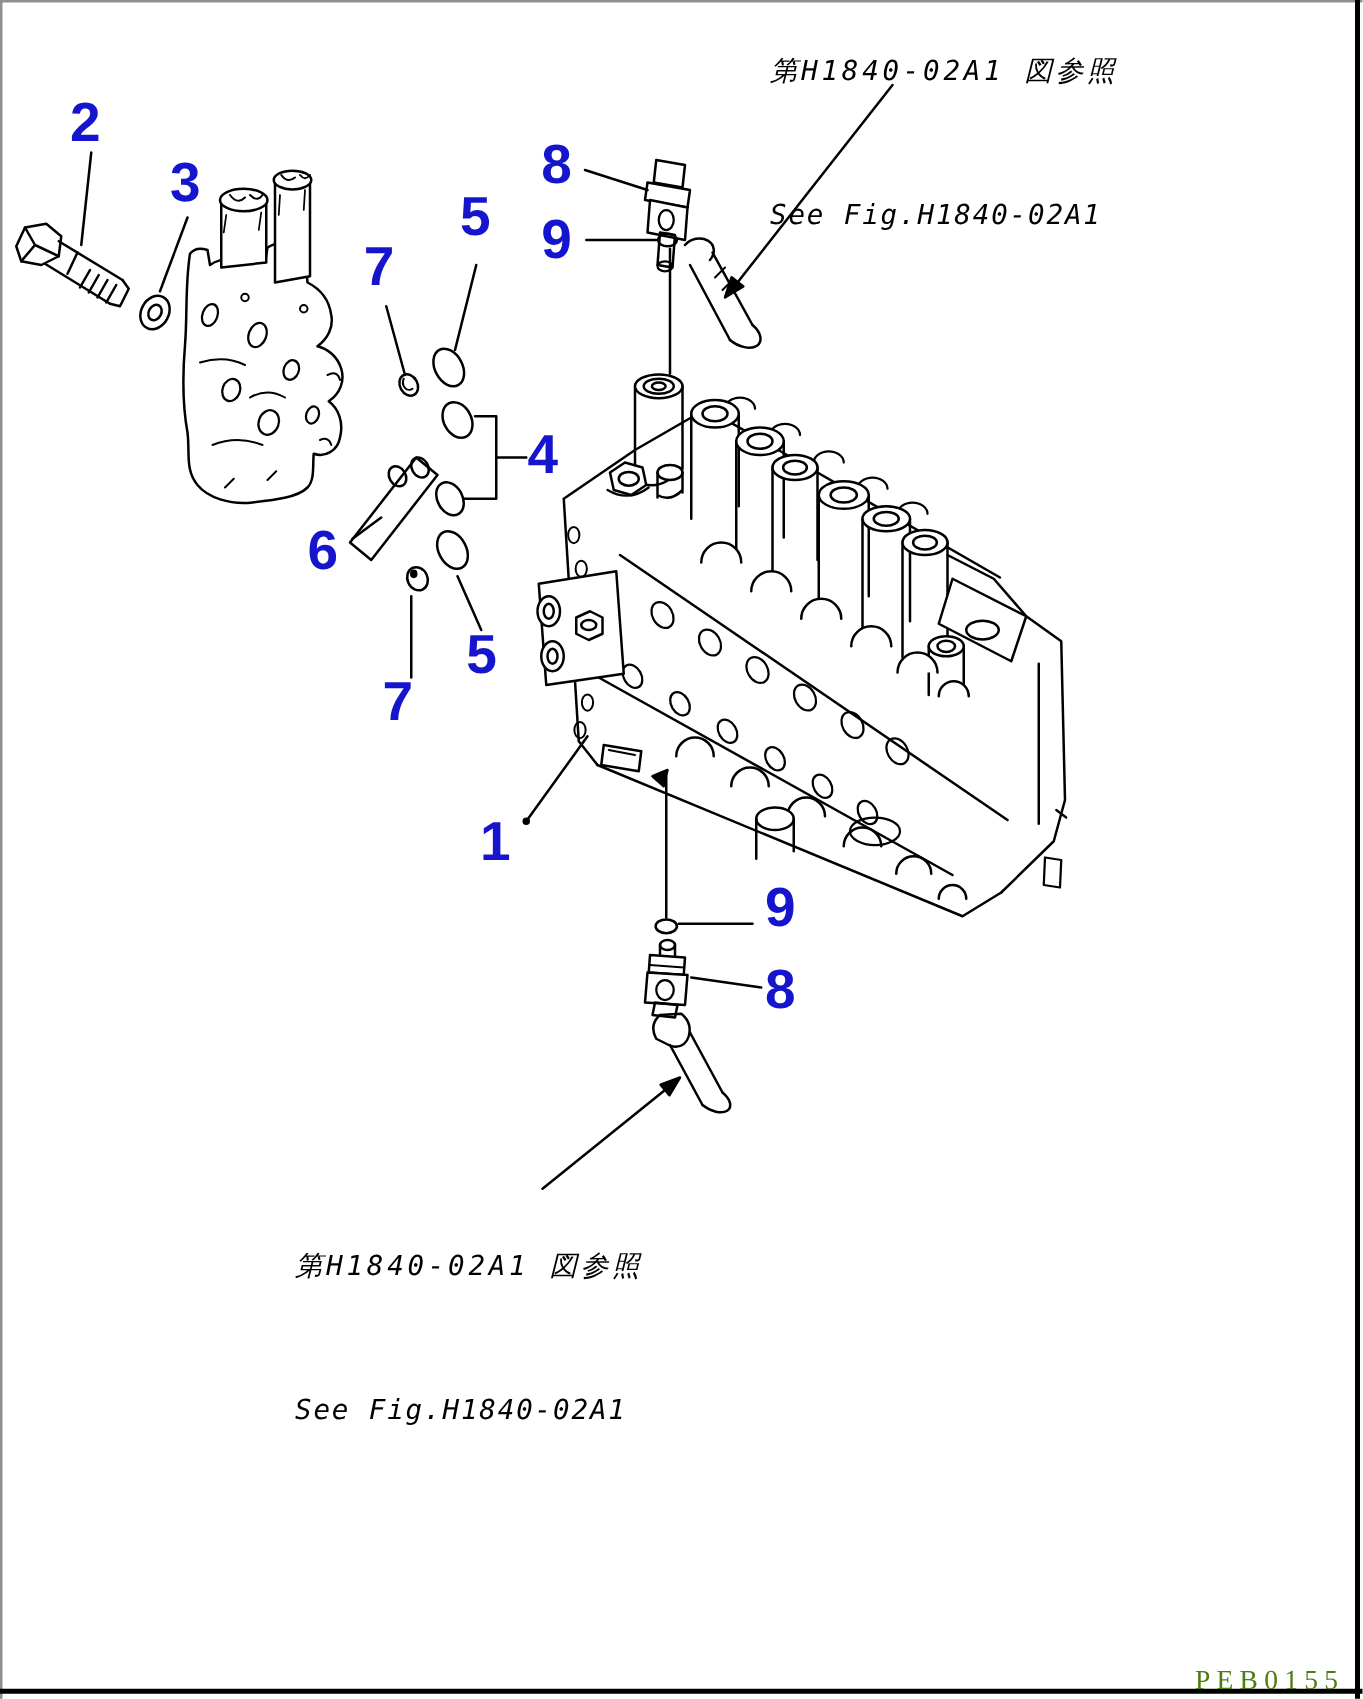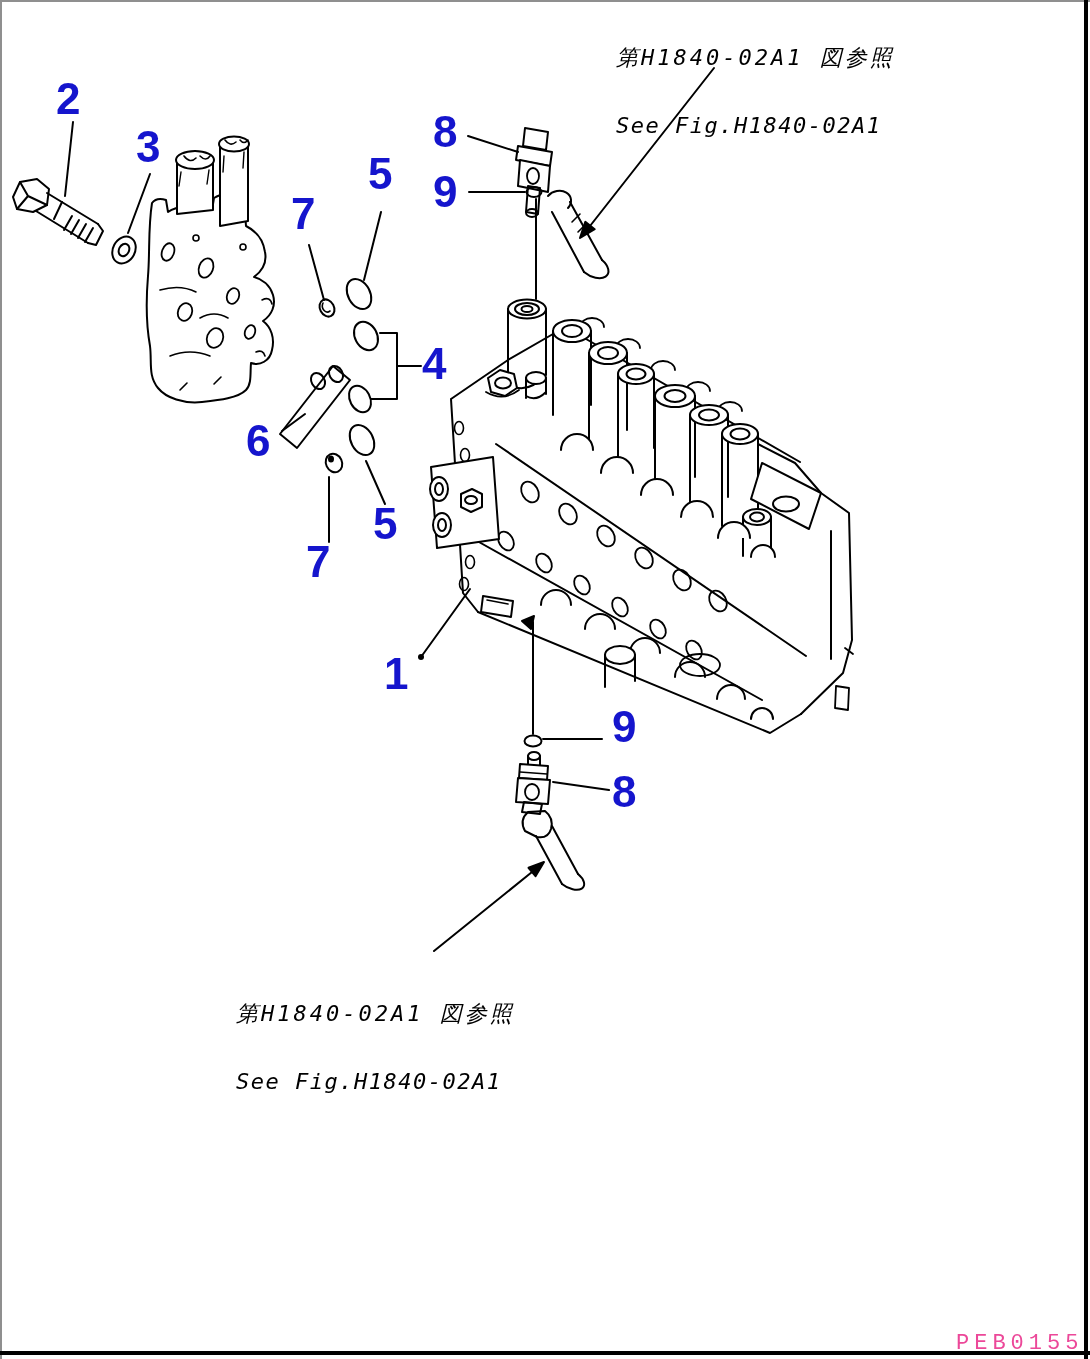--- a/index.html
+++ b/index.html
@@ -4,23 +4,23 @@
 <style>
   html,body{margin:0;padding:0;}
   body{width:1090px;height:1359px;position:relative;background:#ffffff;overflow:hidden;
        font-family:"Liberation Sans",sans-serif;}
   .frame-edge{position:absolute;background:#8f8f8f;}
   .frame-black{position:absolute;background:#000;}
   svg{position:absolute;left:0;top:0;}
   .callout{position:absolute;font:700 44px "Liberation Sans",sans-serif;color:#1515cd;line-height:1;letter-spacing:0;}
   .ref{position:absolute;color:#000;font-family:"DejaVu Sans Mono",monospace;white-space:pre;font-style:italic;}
   .ref .jp{font-size:22px;letter-spacing:3px;line-height:1.45;}
-  .ref .en{font-size:22px;letter-spacing:1.5px;line-height:1.3;}
-  .page-code{position:absolute;left:956px;top:1331px;font-family:Liberation Mono, monospace;
-             font-size:22px;letter-spacing:5px;color:#ec4899;}
+  .ref .en{font-size:22px;letter-spacing:1.5px;line-height:1.3;margin-top:47px;}
+  .page-code{position:absolute;left:956px;top:1331px;font-family:Liberation Serif, serif;
+             font-size:22px;letter-spacing:5px;color:#4d7c0f;}
 </style>
 </head>
 <body>
 
 <div class="frame-edge" style="left:0;top:0;width:1090px;height:2px;"></div>
 <div class="frame-edge" style="left:0;top:0;width:2px;height:1359px;"></div>
 <div class="frame-black" style="left:1084px;top:0;width:4px;height:1359px;"></div>
 <div class="frame-black" style="left:0;top:1351px;width:1090px;height:4px;"></div>
 
 <svg width="1090" height="1359" viewBox="0 0 1090 1359" fill="none" stroke="#000" stroke-width="2" stroke-linecap="round" stroke-linejoin="round">

